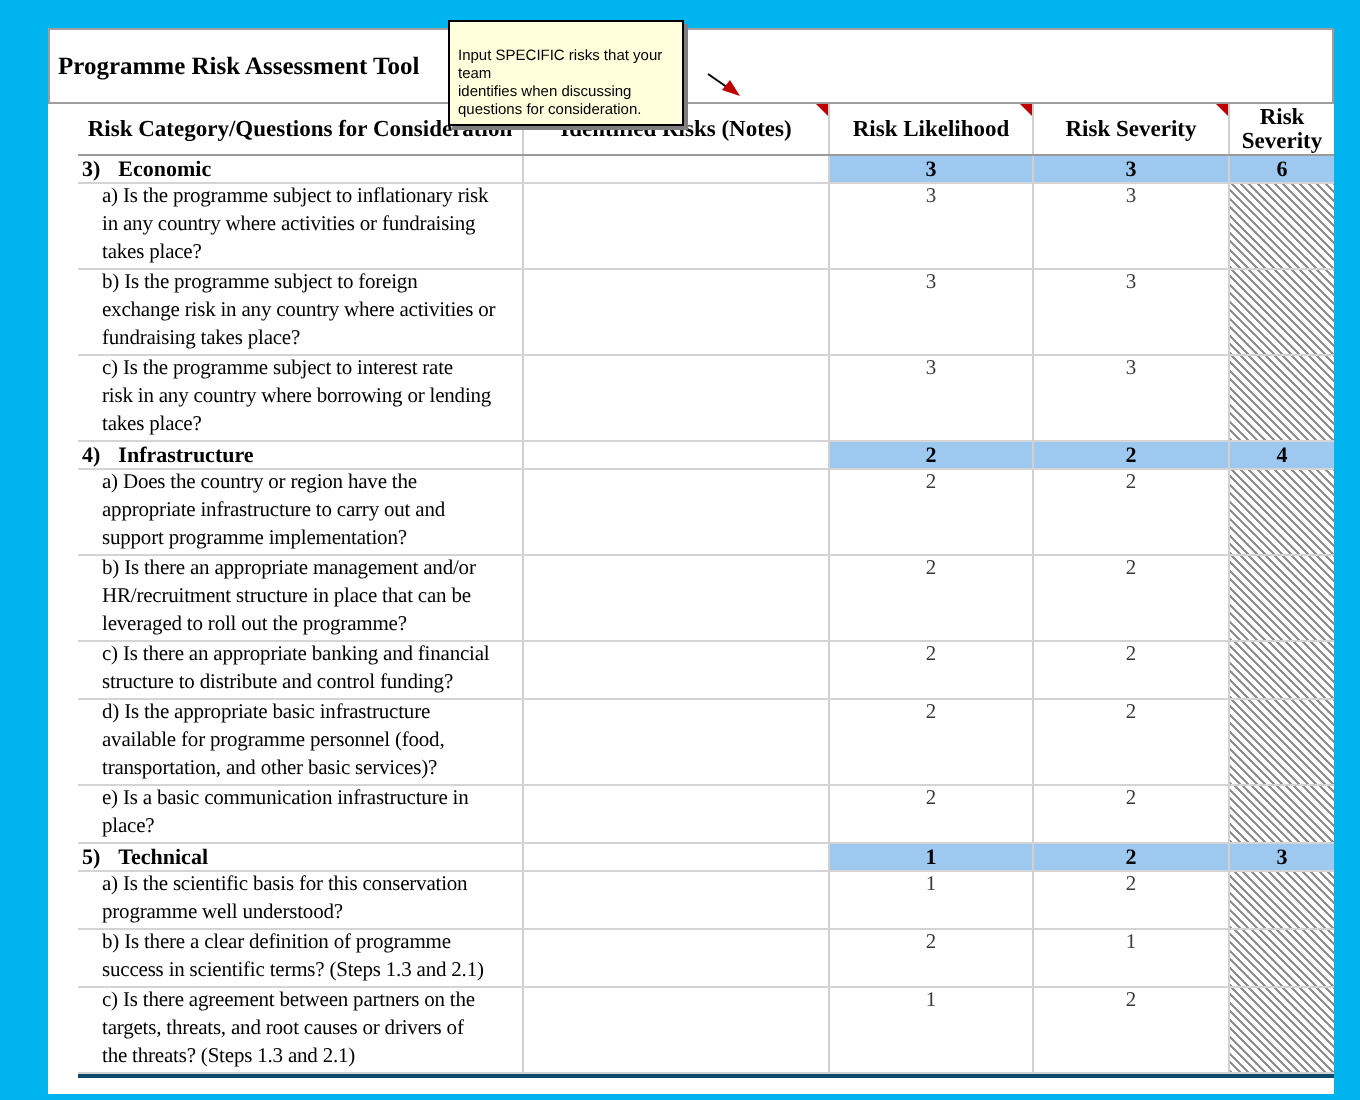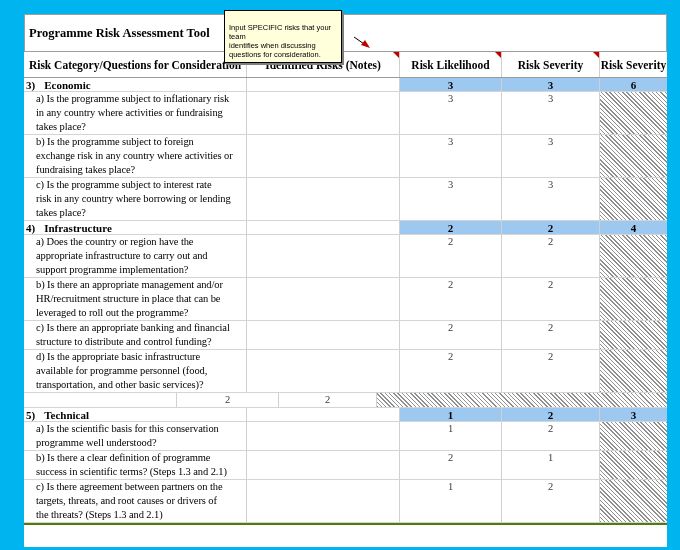--- a/index.html
+++ b/index.html
@@ -7,21 +7,21 @@
   .frame{position:relative;width:680px;height:550px;background:#00B4F0;box-sizing:border-box;
          padding:8px 13px 9px 24px;}
   .sheet{position:relative;width:100%;height:100%;background:#ffffff;box-sizing:border-box;}
 
   
   .title-box{margin-top:6px;height:38px;border:1px solid #9e9e9e;box-sizing:border-box;
              display:flex;align-items:center;background:#fff;}
   .title-box span{font-weight:bold;font-size:12.5px;padding-left:4px;color:#000;}
 
   
-  .tbl{border-bottom:2px solid #4d7c0f;}
+  .tbl{border-bottom:2px solid #0c4a6e;margin-left:15px;}
   .row{display:flex;border-bottom:1px solid #d4d4d4;box-sizing:border-box;background:#fff;}
   .cell{box-sizing:border-box;border-right:1px solid #d0d0d0;position:relative;}
   .c1{width:223px;}
   .c2{width:153px;}
   .c3{width:102px;}
   .c4{width:98px;}
   .c5{flex:1;border-right:none;}
 
   .header-row{height:26px;border-bottom:1px solid #9a9a9a;}
   .header-row .cell{display:flex;align-items:center;justify-content:center;}
@@ -156,20 +156,22 @@
           <div class="row q-row">
             <div class="cell c1">d)  Is the appropriate basic infrastructure
 available for programme personnel (food,
 transportation, and other basic services)?</div>
             <div class="cell c2"></div>
             <div class="cell c3 num">2</div>
             <div class="cell c4 num">2</div>
             <div class="cell c5 hatch"></div>
           </div>
           <div class="row q-row">
+            <div class="cell c1">e)  Is a basic communication infrastructure in
+place?</div>
             <div class="cell c2"></div>
             <div class="cell c3 num">2</div>
             <div class="cell c4 num">2</div>
             <div class="cell c5 hatch"></div>
           </div>
           <div class="row section-row">
             <div class="cell c1">
               <div class="sec-num">5)</div>
               <div class="sec-name">Technical</div>
             </div>

